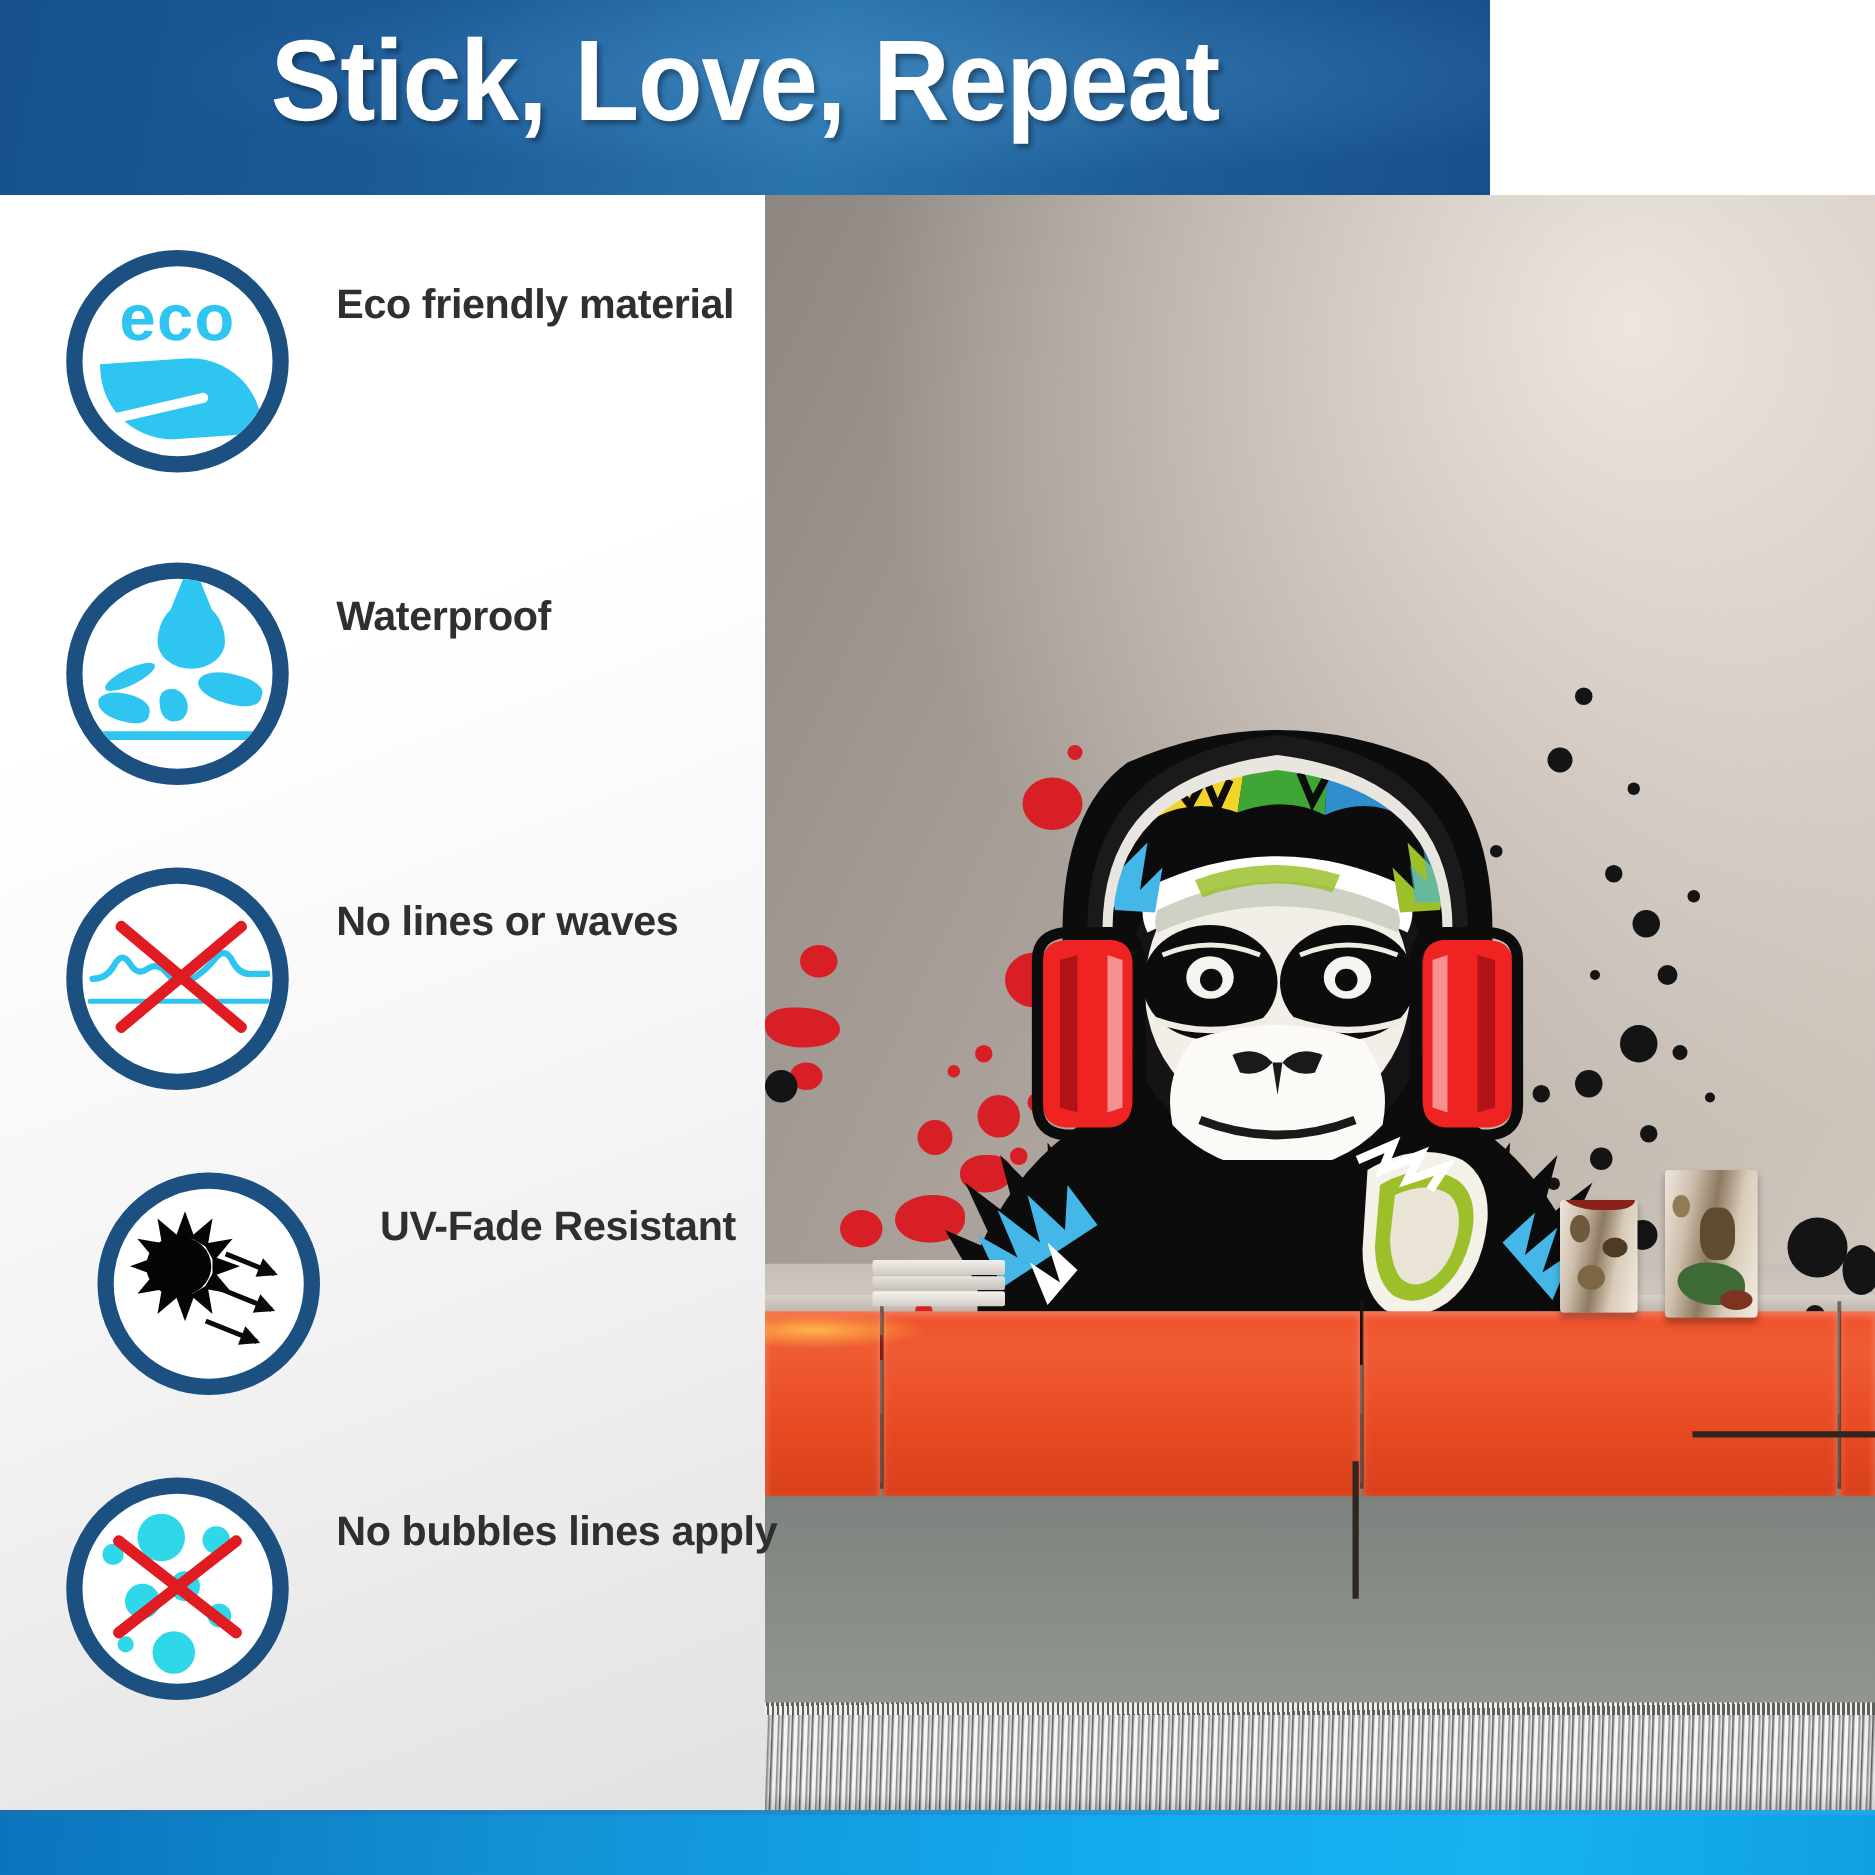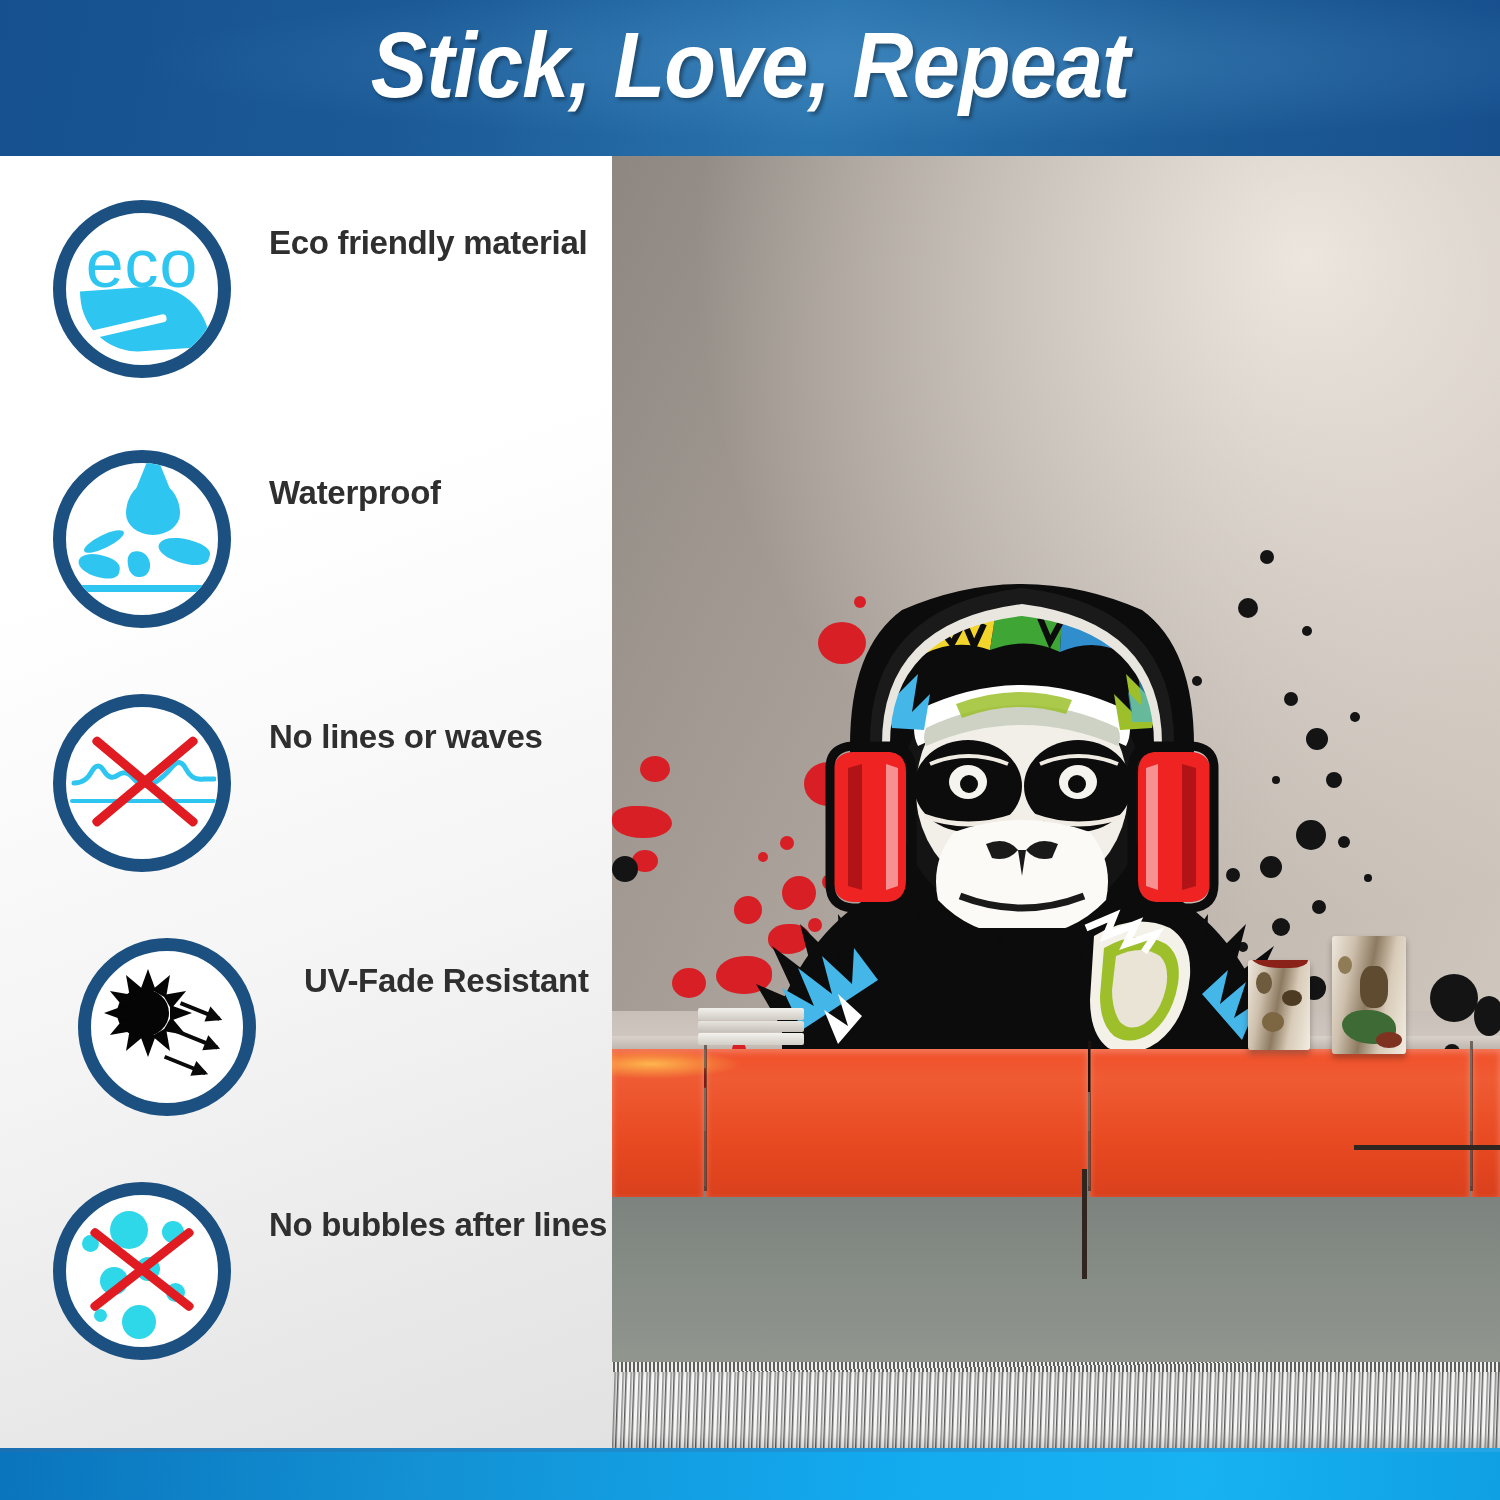--- a/index.html
+++ b/index.html
@@ -7,24 +7,23 @@
 
   .stage{
     position:relative;
     width:1500px;height:1500px;
     overflow:hidden;
     background:#ffffff;
   }
 
   
   .header{
-    position:absolute;left:0;top:0;width:1500px;height:156px;
+    position:absolute;left:0;top:0;width:1192px;height:156px;
     background:linear-gradient(100deg,#16508f 0%,#1b5a96 28%,#2a74ad 55%,#1d5c96 78%,#174f8d 100%);
     overflow:hidden;
-    font-style:italic;
   }
   .header:after{
     content:"";position:absolute;inset:0;
     background:radial-gradient(ellipse at 62% 40%, rgba(90,160,215,.35) 0%, rgba(0,0,0,0) 60%);
   }
   .header-title{
     position:absolute;left:0;right:0;top:14px;
     text-align:center;
     color:#ffffff;
     font-size:92px;
@@ -77,21 +76,21 @@
     font-weight:bold;
     color:#2f2f2f;
     letter-spacing:-.3px;
     white-space:nowrap;
   }
   .feat-label.indent{margin-left:48px;}
 
   
   .eco-text{
     position:absolute;left:0;right:0;top:16px;text-align:center;
-    color:#2ec6f0;font-size:68px;line-height:1;font-weight:400;
+    color:#2ec6f0;font-size:52px;line-height:1;font-weight:700;
     letter-spacing:1px;
   }
   .eco-leaf{
     position:absolute;left:16px;top:74px;width:126px;height:64px;
     background:#2ec6f0;
     border-radius:0 72px 8px 72px;
     transform:rotate(-4deg);
   }
   .eco-leaf:after{
     content:"";position:absolute;left:7px;top:34px;width:78px;height:8px;
@@ -484,18 +483,18 @@
           <div class="bub" style="left:16px;top:40px;width:17px;height:17px;"></div>
           <div class="bub" style="left:34px;top:72px;width:28px;height:28px;"></div>
           <div class="bub" style="left:70px;top:62px;width:24px;height:24px;"></div>
           <div class="bub" style="left:100px;top:88px;width:19px;height:19px;"></div>
           <div class="bub" style="left:28px;top:114px;width:13px;height:13px;"></div>
           <div class="bub" style="left:56px;top:110px;width:34px;height:34px;"></div>
           <div class="xmark" style="left:12px;top:70px;width:128px;height:9px;transform:rotate(38deg);"></div>
           <div class="xmark" style="left:12px;top:70px;width:128px;height:9px;transform:rotate(-38deg);"></div>
         </div>
       </div>
-      <div class="feat-label">No bubbles after lines</div>
+      <div class="feat-label">No bubbles lines apply</div>
     </div>
   </div>
 
   <div class="footer-band"></div>
 </div>
 
 </body></html>

